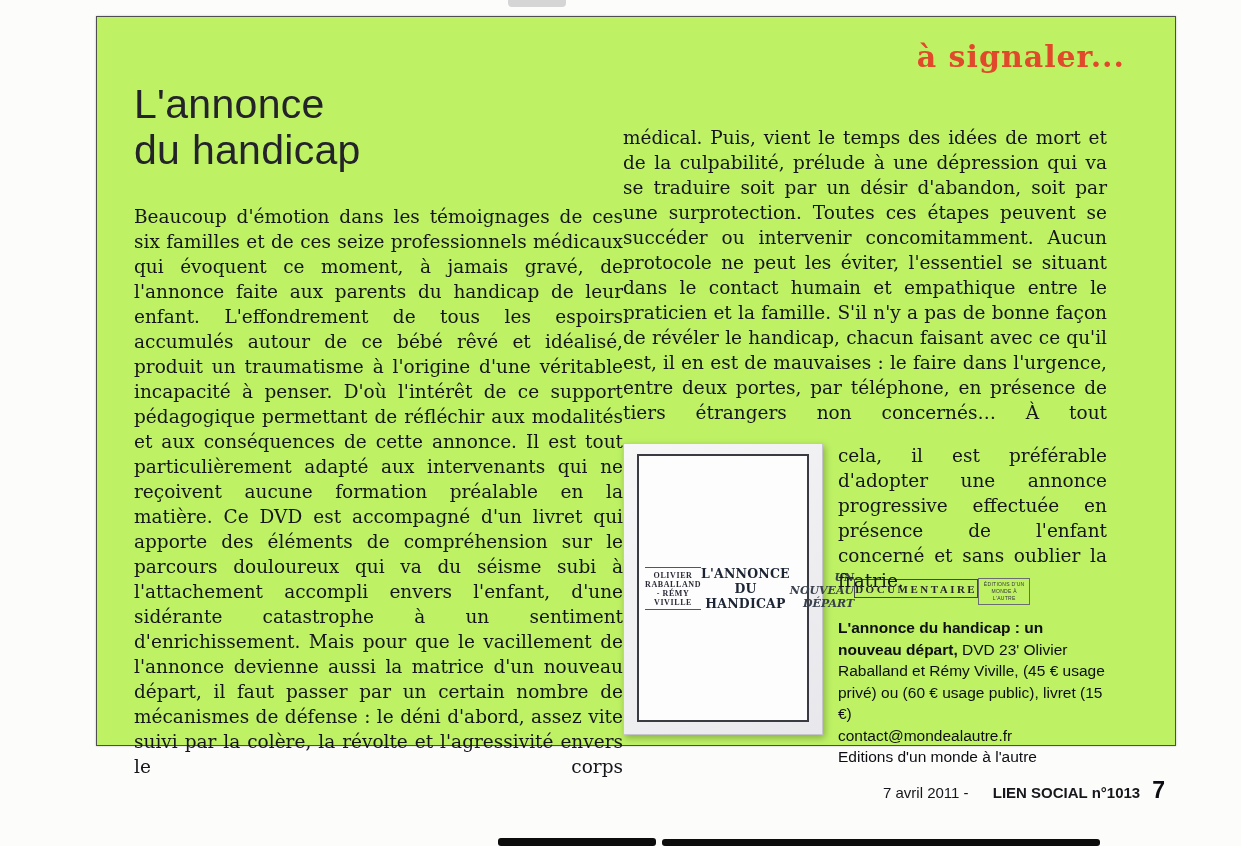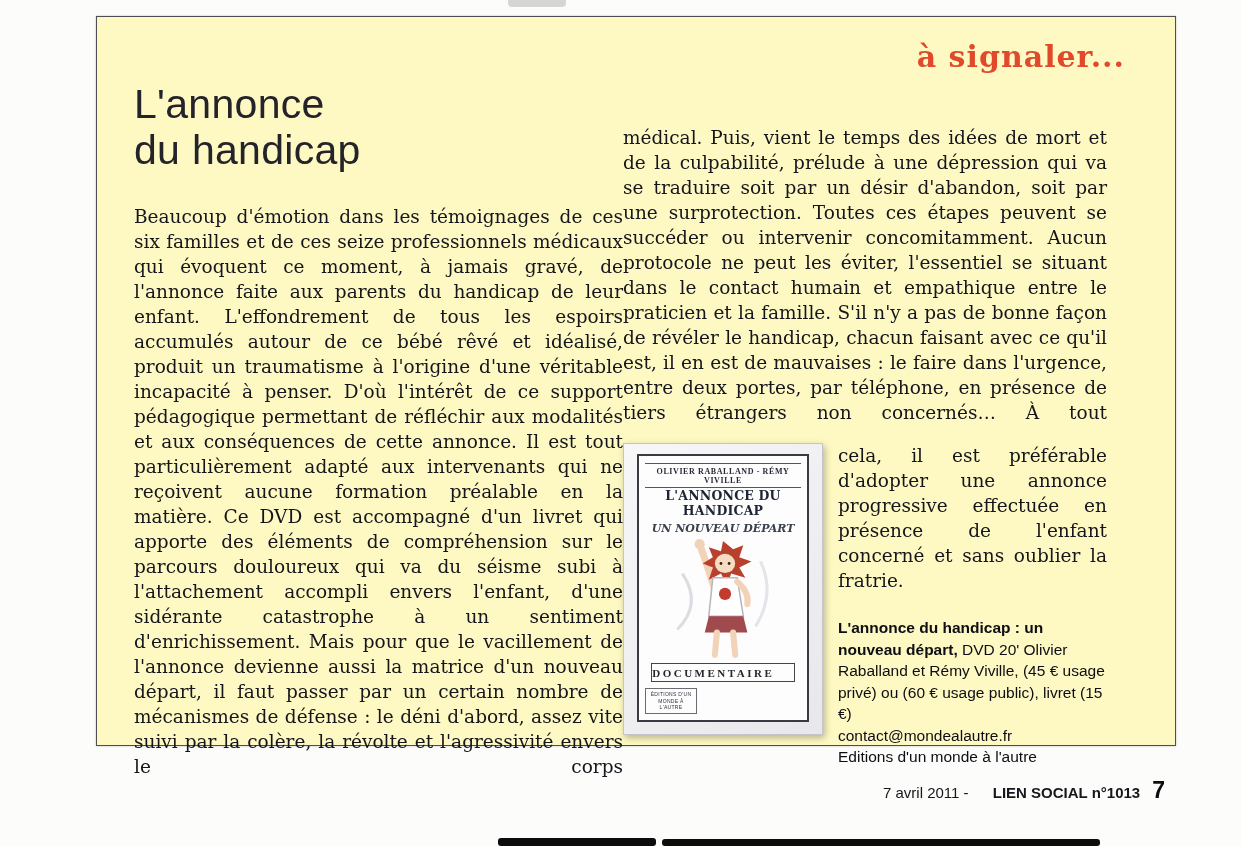--- a/index.html
+++ b/index.html
@@ -8,21 +8,21 @@
   body {
     position:relative;
     background:#fcfcfa;
     font-family:"DejaVu Serif", serif;
     overflow:hidden;
   }
 
   
   .panel {
     position:absolute; left:96px; top:16px; width:1080px; height:730px;
-    background:#fef9c3;
+    background:#bef264;
     border:1.5px solid #4d4d52;
     box-shadow:0 0 2px rgba(0,0,0,.25);
   }
 
   .section-label {
     position:absolute; top:22px; right:50px;
     font-family:"DejaVu Serif", serif;
     font-weight:bold;
     font-size:30px;
     letter-spacing:1px;
@@ -58,21 +58,21 @@
     background:linear-gradient(135deg,#f7f7f8 0%,#e8e8ec 100%);
     border:1px solid #c4c4ca;
     box-shadow:2px 3px 7px rgba(0,0,0,.28);
     padding:10px 13px 12px;
   }
   .dvd-inner {
     width:100%; height:100%;
     background:#fdfdfd;
     border:2px solid #3a3a42;
     padding:7px 6px 6px;
-    display:flex; flex-direction:column; align-items:center;
+    display:flex; flex-direction:row; align-items:center;
   }
   .dvd-authors {
     width:100%; text-align:center;
     font-family:"Liberation Serif", serif;
     font-size:8px; font-weight:bold; letter-spacing:.6px;
     text-transform:uppercase;
     color:#2b2b38;
     border-top:1px solid #55555e; border-bottom:1px solid #55555e;
     padding:2.5px 0;
   }
@@ -189,21 +189,21 @@
           <div class="dvd-genre">DOCUMENTAIRE</div>
           <div class="dvd-bottom">
             <div class="dvd-logo">ÉDITIONS D'UN MONDE À L'AUTRE</div>
           </div>
         </div>
       </div>
 
       <div class="beside">
         <p class="body-text">cela, il est préférable d'adopter une annonce progressive effectuée en présence de l'enfant concerné et sans oublier la fratrie.</p>
 
-        <p class="caption"><span class="caption-lead">L'annonce du handicap : un nouveau départ,</span><span> DVD 20' Olivier Raballand et Rémy Viville, (45 € usage privé) ou (60 € usage public), livret (15 €)</span></p>
+        <p class="caption"><span class="caption-lead">L'annonce du handicap : un nouveau départ,</span><span> DVD 23' Olivier Raballand et Rémy Viville, (45 € usage privé) ou (60 € usage public), livret (15 €)</span></p>
 
         <div class="caption-line">contact@mondealautre.fr</div>
         <div class="caption-line">Editions d'un monde à l'autre</div>
       </div>
 
     </div>
   </div>
 </div>
 
 <div class="footer"><span class="footer-date">7 avril 2011 - </span><span class="footer-journal">LIEN SOCIAL n°1013</span><span class="footer-page">7</span></div>

